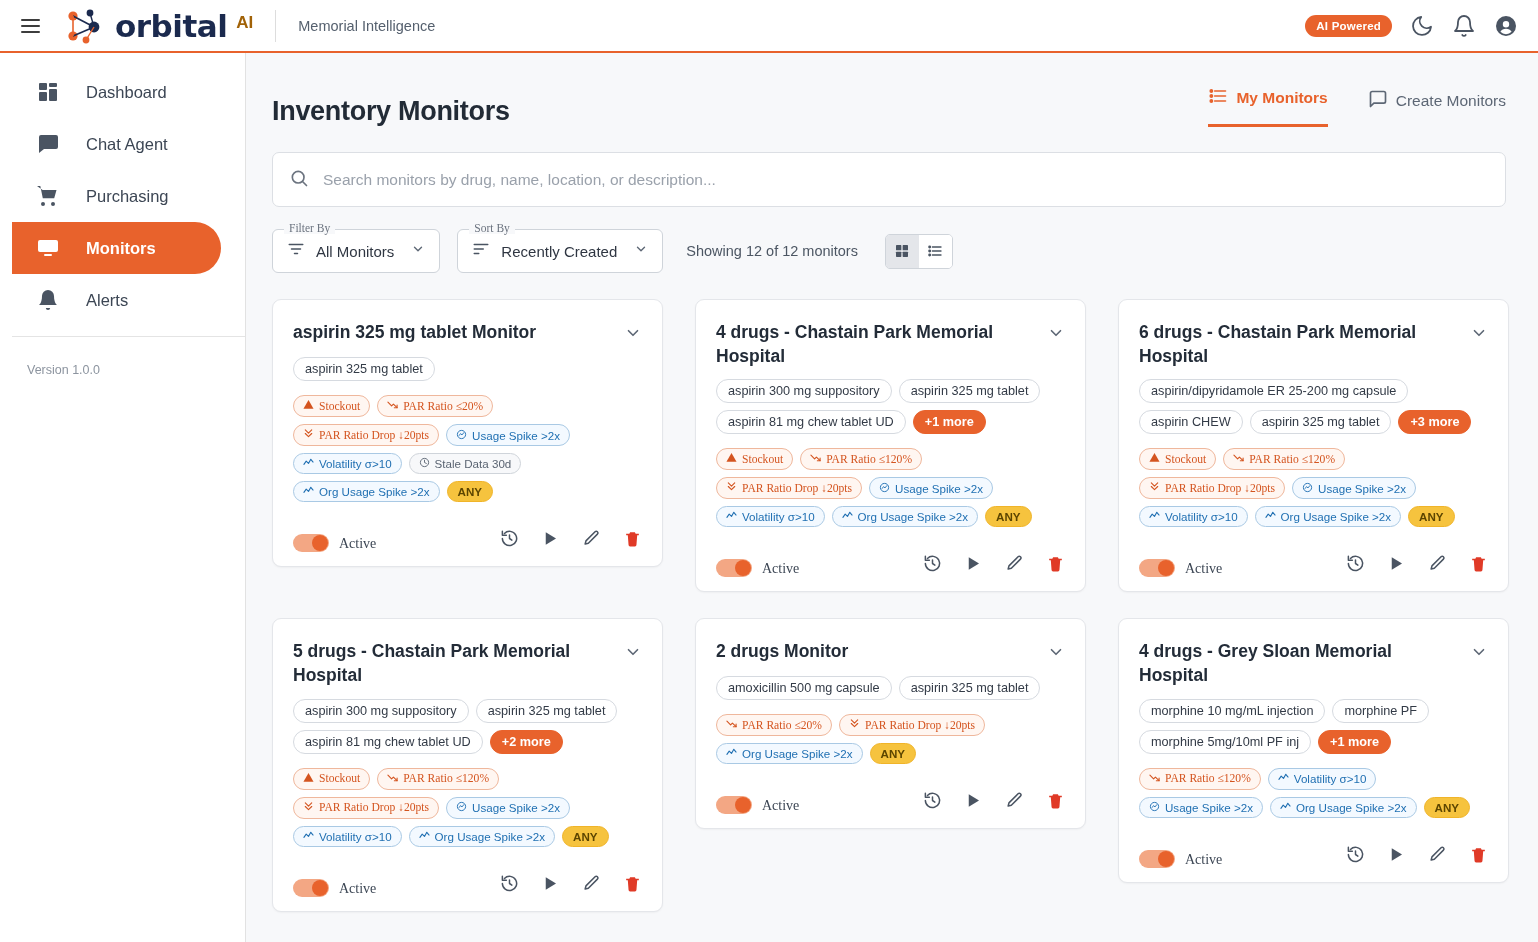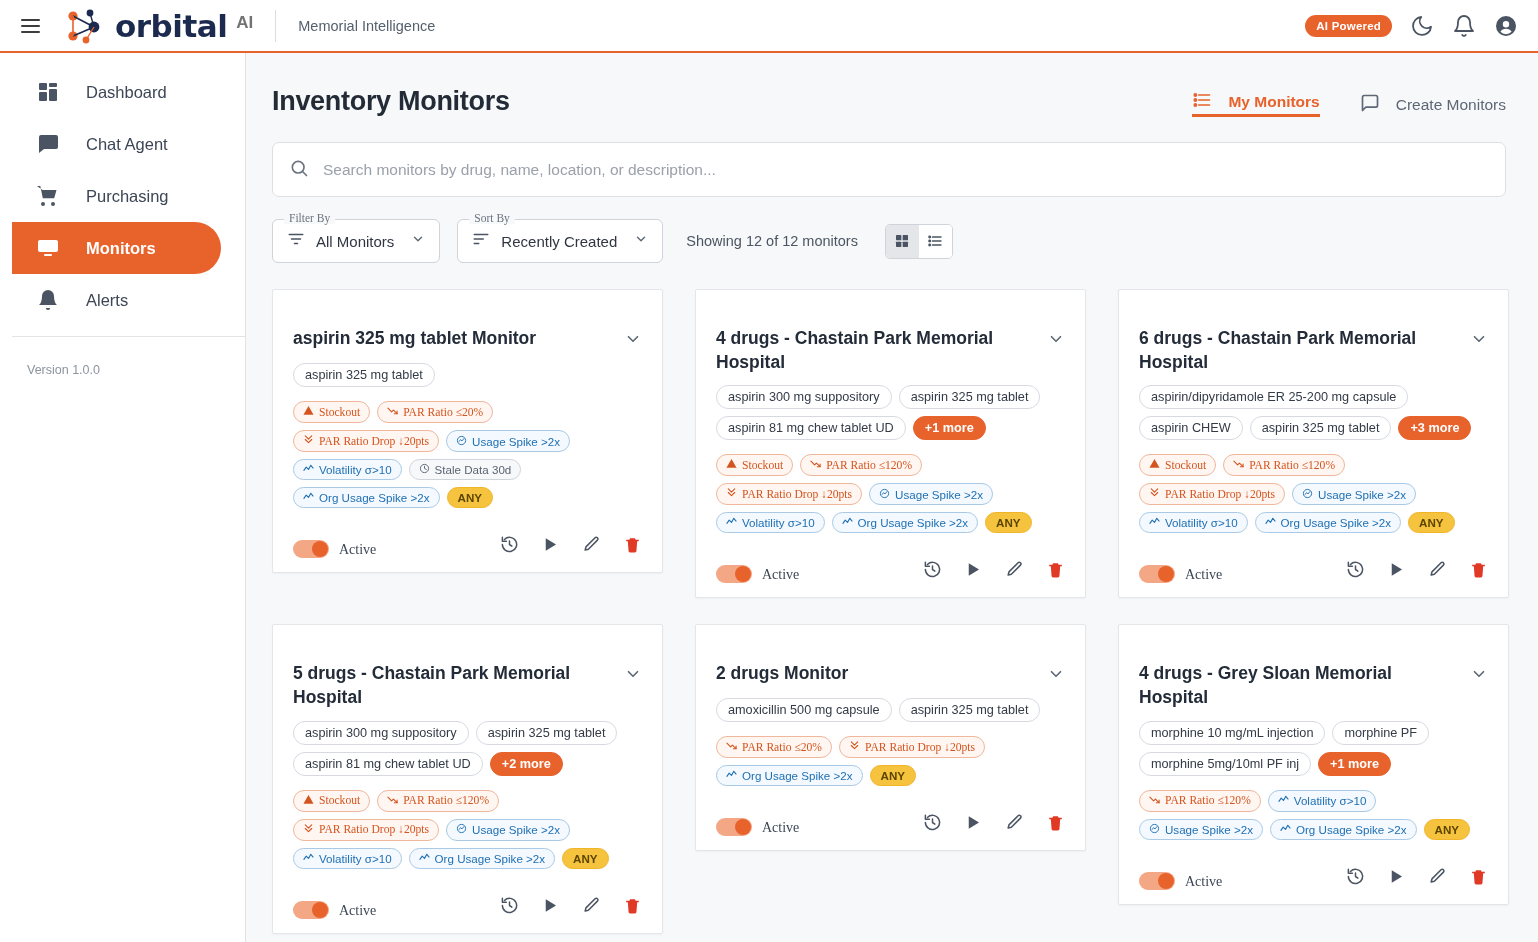--- a/index.html
+++ b/index.html
@@ -25,21 +25,21 @@
   }
   .hamburger span { display: block; width: 19px; height: 2px; background: #3d3d3d; border-radius: 1px; }
 
   .logo-wrap { display: flex; align-items: center; margin-left: 12px; gap: 7px; }
   .logo-mark { width: 44px; height: 38px; position: relative; }
   .logo-text {
     font-size: 31px; font-weight: bold; color: #1b2a4e; letter-spacing: -0.5px;
     font-family: "DejaVu Sans", sans-serif;
   }
   .logo-ai {
-    font-size: 17px; font-weight: bold; color: #737373; margin-left: 2px;
+    font-size: 17px; font-weight: bold; color: #a16207; margin-left: 2px;
     align-self: flex-start; margin-top: 6px;
   }
   .topbar-divider { width: 1px; height: 32px; background: #dddddd; margin: 0 22px 0 22px; }
   .topbar-sub { font-size: 14.5px; color: #55606e; }
 
   .topbar-right { margin-left: auto; display: flex; align-items: center; gap: 18px; padding-right: 20px; }
   .ai-pill {
     background: #e8622c; color: #ffffff; font-size: 11.5px; font-weight: bold;
     padding: 5px 11px; border-radius: 11px; letter-spacing: .2px;
   }
@@ -66,22 +66,22 @@
 
   
   .main {
     position: absolute; top: 53px; left: 246px; width: 1292px; height: 889px;
     background: #f7f8fa; overflow: hidden;
   }
   .page-head { display: flex; align-items: flex-end; padding: 33px 32px 0 26px; }
   .page-title { font-size: 27px; font-weight: bold; color: #222b36; letter-spacing: -.3px; }
   .head-tabs { margin-left: auto; display: flex; gap: 40px; align-items: flex-end; }
   .tab {
-    display: flex; align-items: center; gap: 16px; font-size: 15.5px; color: #5d6775;
-    cursor: pointer;
+    display: flex; align-items: center; gap: 8px; font-size: 15.5px; color: #5d6775;
+    padding-bottom: 14px; cursor: pointer;
   }
   .tab.active { color: #e8622c; font-weight: bold; border-bottom: 3px solid #e8622c; }
   .tab svg { width: 20px; height: 20px; }
 
   
   .searchbox {
     margin: 25px 32px 0 26px; height: 55px; background: #ffffff;
     border: 1px solid #dcdfe4; border-radius: 7px; display: flex; align-items: center;
     padding: 0 16px; gap: 14px;
   }
@@ -110,22 +110,22 @@
     background: #fff; cursor: pointer; color: #4a5462;
   }
   .viewtoggle div.sel { background: #e4e6ea; }
 
   
   .grid {
     display: grid; grid-template-columns: repeat(3, 391px); gap: 26px 32px;
     margin: 26px 0 0 26px;
   }
   .card {
-    background: #ffffff; border: 1px solid #e4e6ea; border-radius: 2px;
-    padding: 36px 20px 14px 20px; box-shadow: 0 1px 2px rgba(0,0,0,.04);
+    background: #ffffff; border: 1px solid #e4e6ea; border-radius: 9px;
+    padding: 20px 20px 14px 20px; box-shadow: 0 1px 2px rgba(0,0,0,.04);
     align-self: start;
   }
   .card-head { display: flex; align-items: flex-start; gap: 8px; }
   .card-title { font-size: 17.5px; font-weight: bold; color: #232c38; line-height: 1.38; flex: 1; }
   .card-chev { color: #5d6775; flex: 0 0 18px; margin-top: 4px; }
 
   .drugs { display: flex; flex-wrap: wrap; gap: 7px; margin-top: 11px; }
   .drug {
     border: 1px solid #d6dae0; border-radius: 14px; padding: 4px 11px;
     font-size: 12.7px; color: #333b47; background: #fff; white-space: nowrap;

